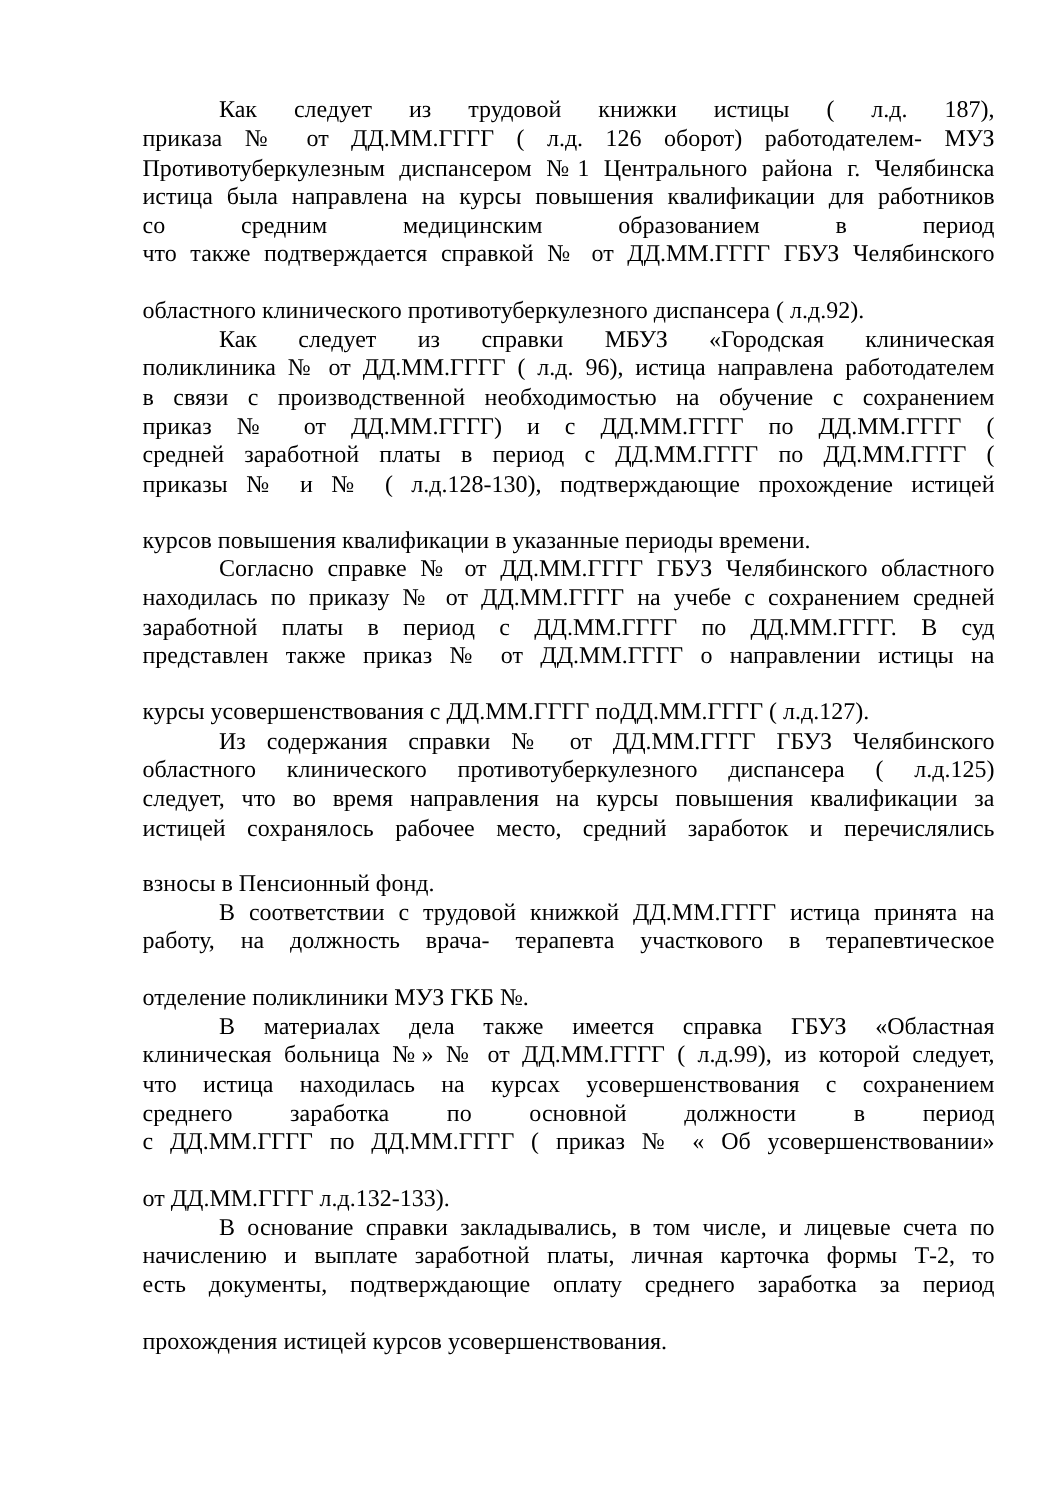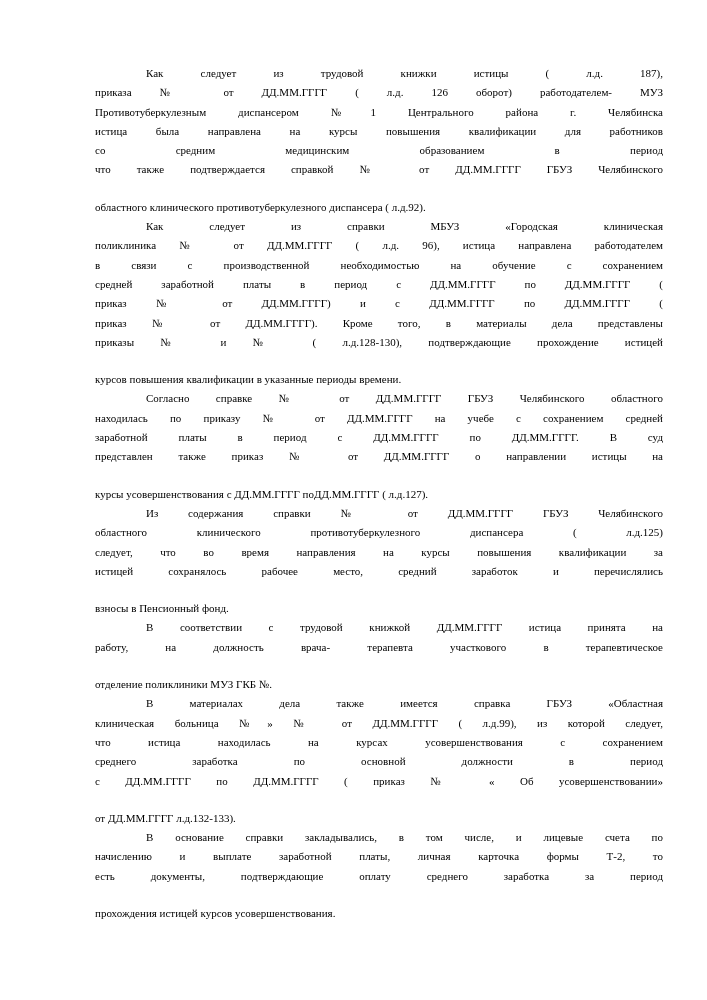--- a/index.html
+++ b/index.html
@@ -14,21 +14,21 @@
     background: #ffffff;
     overflow: hidden;
     font-family: "Liberation Serif", "DejaVu Serif", serif;
     color: #000000;
   }
   .text-block {
     position: absolute;
     left: 95px;
     top: 64px;
     width: 568px;
-    font-size: 11px;
+    font-size: 16px;
     line-height: 19.3px;
   }
   .paragraph {
     margin: 0;
     padding: 0;
   }
   .line {
     text-align: justify;
     text-align-last: justify;
     height: 19.3px;
@@ -54,23 +54,22 @@
         <div class="line">Противотуберкулезным диспансером №1 Центрального района г. Челябинска</div>
         <div class="line">истица была направлена на курсы повышения квалификации для работников</div>
         <div class="line">со средним медицинским образованием в период</div>
         <div class="line">что также подтверждается справкой № от ДД.ММ.ГГГГ ГБУЗ Челябинского</div>
         <div class="line last">областного клинического противотуберкулезного диспансера ( л.д.92).</div>
       </div>
       <div class="paragraph">
         <div class="line first">Как следует из справки МБУЗ «Городская клиническая</div>
         <div class="line">поликлиника № от ДД.ММ.ГГГГ ( л.д. 96), истица направлена работодателем</div>
         <div class="line">в связи с производственной необходимостью на обучение с сохранением</div>
+        <div class="line">приказ № от ДД.ММ.ГГГГ) и с ДД.ММ.ГГГГ по ДД.ММ.ГГГГ (</div>
         <div class="line">средней заработной платы в период с ДД.ММ.ГГГГ по ДД.ММ.ГГГГ (</div>
-        <div class="line">приказ № от ДД.ММ.ГГГГ) и с ДД.ММ.ГГГГ по ДД.ММ.ГГГГ (</div>
-        <div class="line">приказ № от ДД.ММ.ГГГГ). Кроме того, в материалы дела представлены</div>
         <div class="line">приказы № и № ( л.д.128-130), подтверждающие прохождение истицей</div>
         <div class="line last">курсов повышения квалификации в указанные периоды времени.</div>
       </div>
       <div class="paragraph">
         <div class="line first">Согласно справке № от ДД.ММ.ГГГГ ГБУЗ Челябинского областного</div>
         <div class="line">находилась по приказу № от ДД.ММ.ГГГГ на учебе с сохранением средней</div>
         <div class="line">заработной платы в период с ДД.ММ.ГГГГ по ДД.ММ.ГГГГ. В суд</div>
         <div class="line">представлен также приказ № от ДД.ММ.ГГГГ о направлении истицы на</div>
         <div class="line last">курсы усовершенствования с ДД.ММ.ГГГГ поДД.ММ.ГГГГ ( л.д.127).</div>
       </div>

